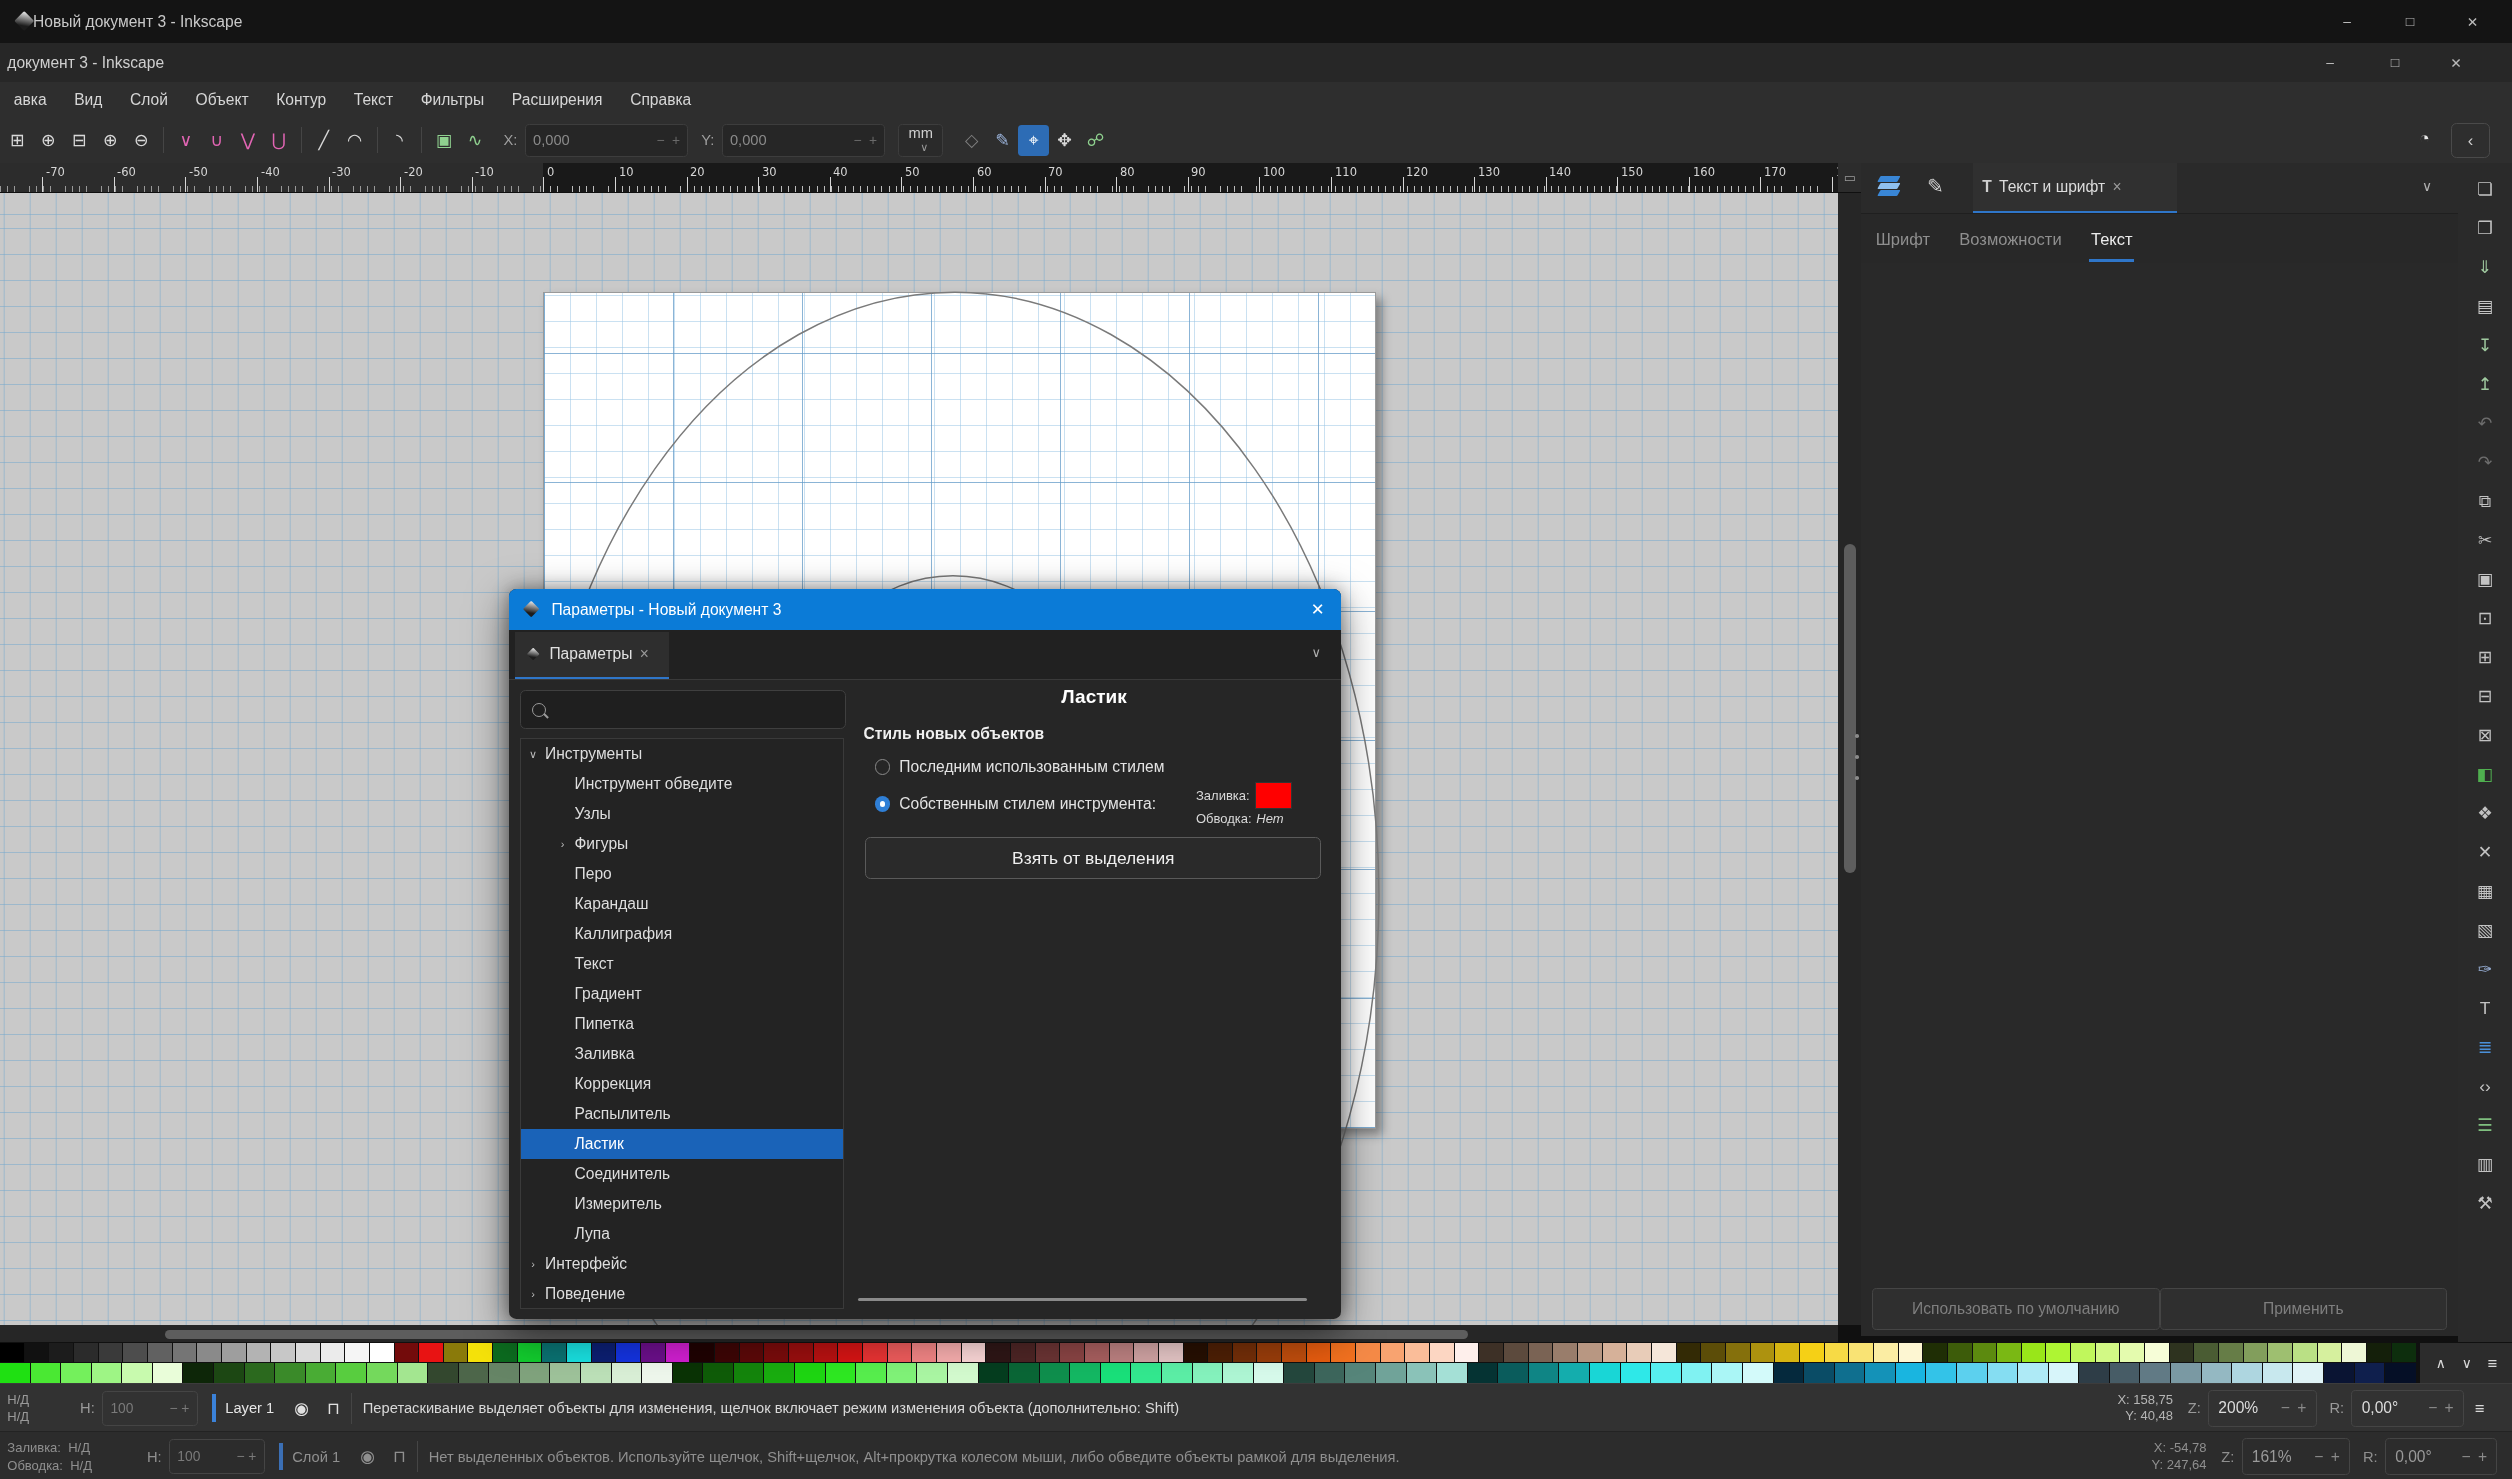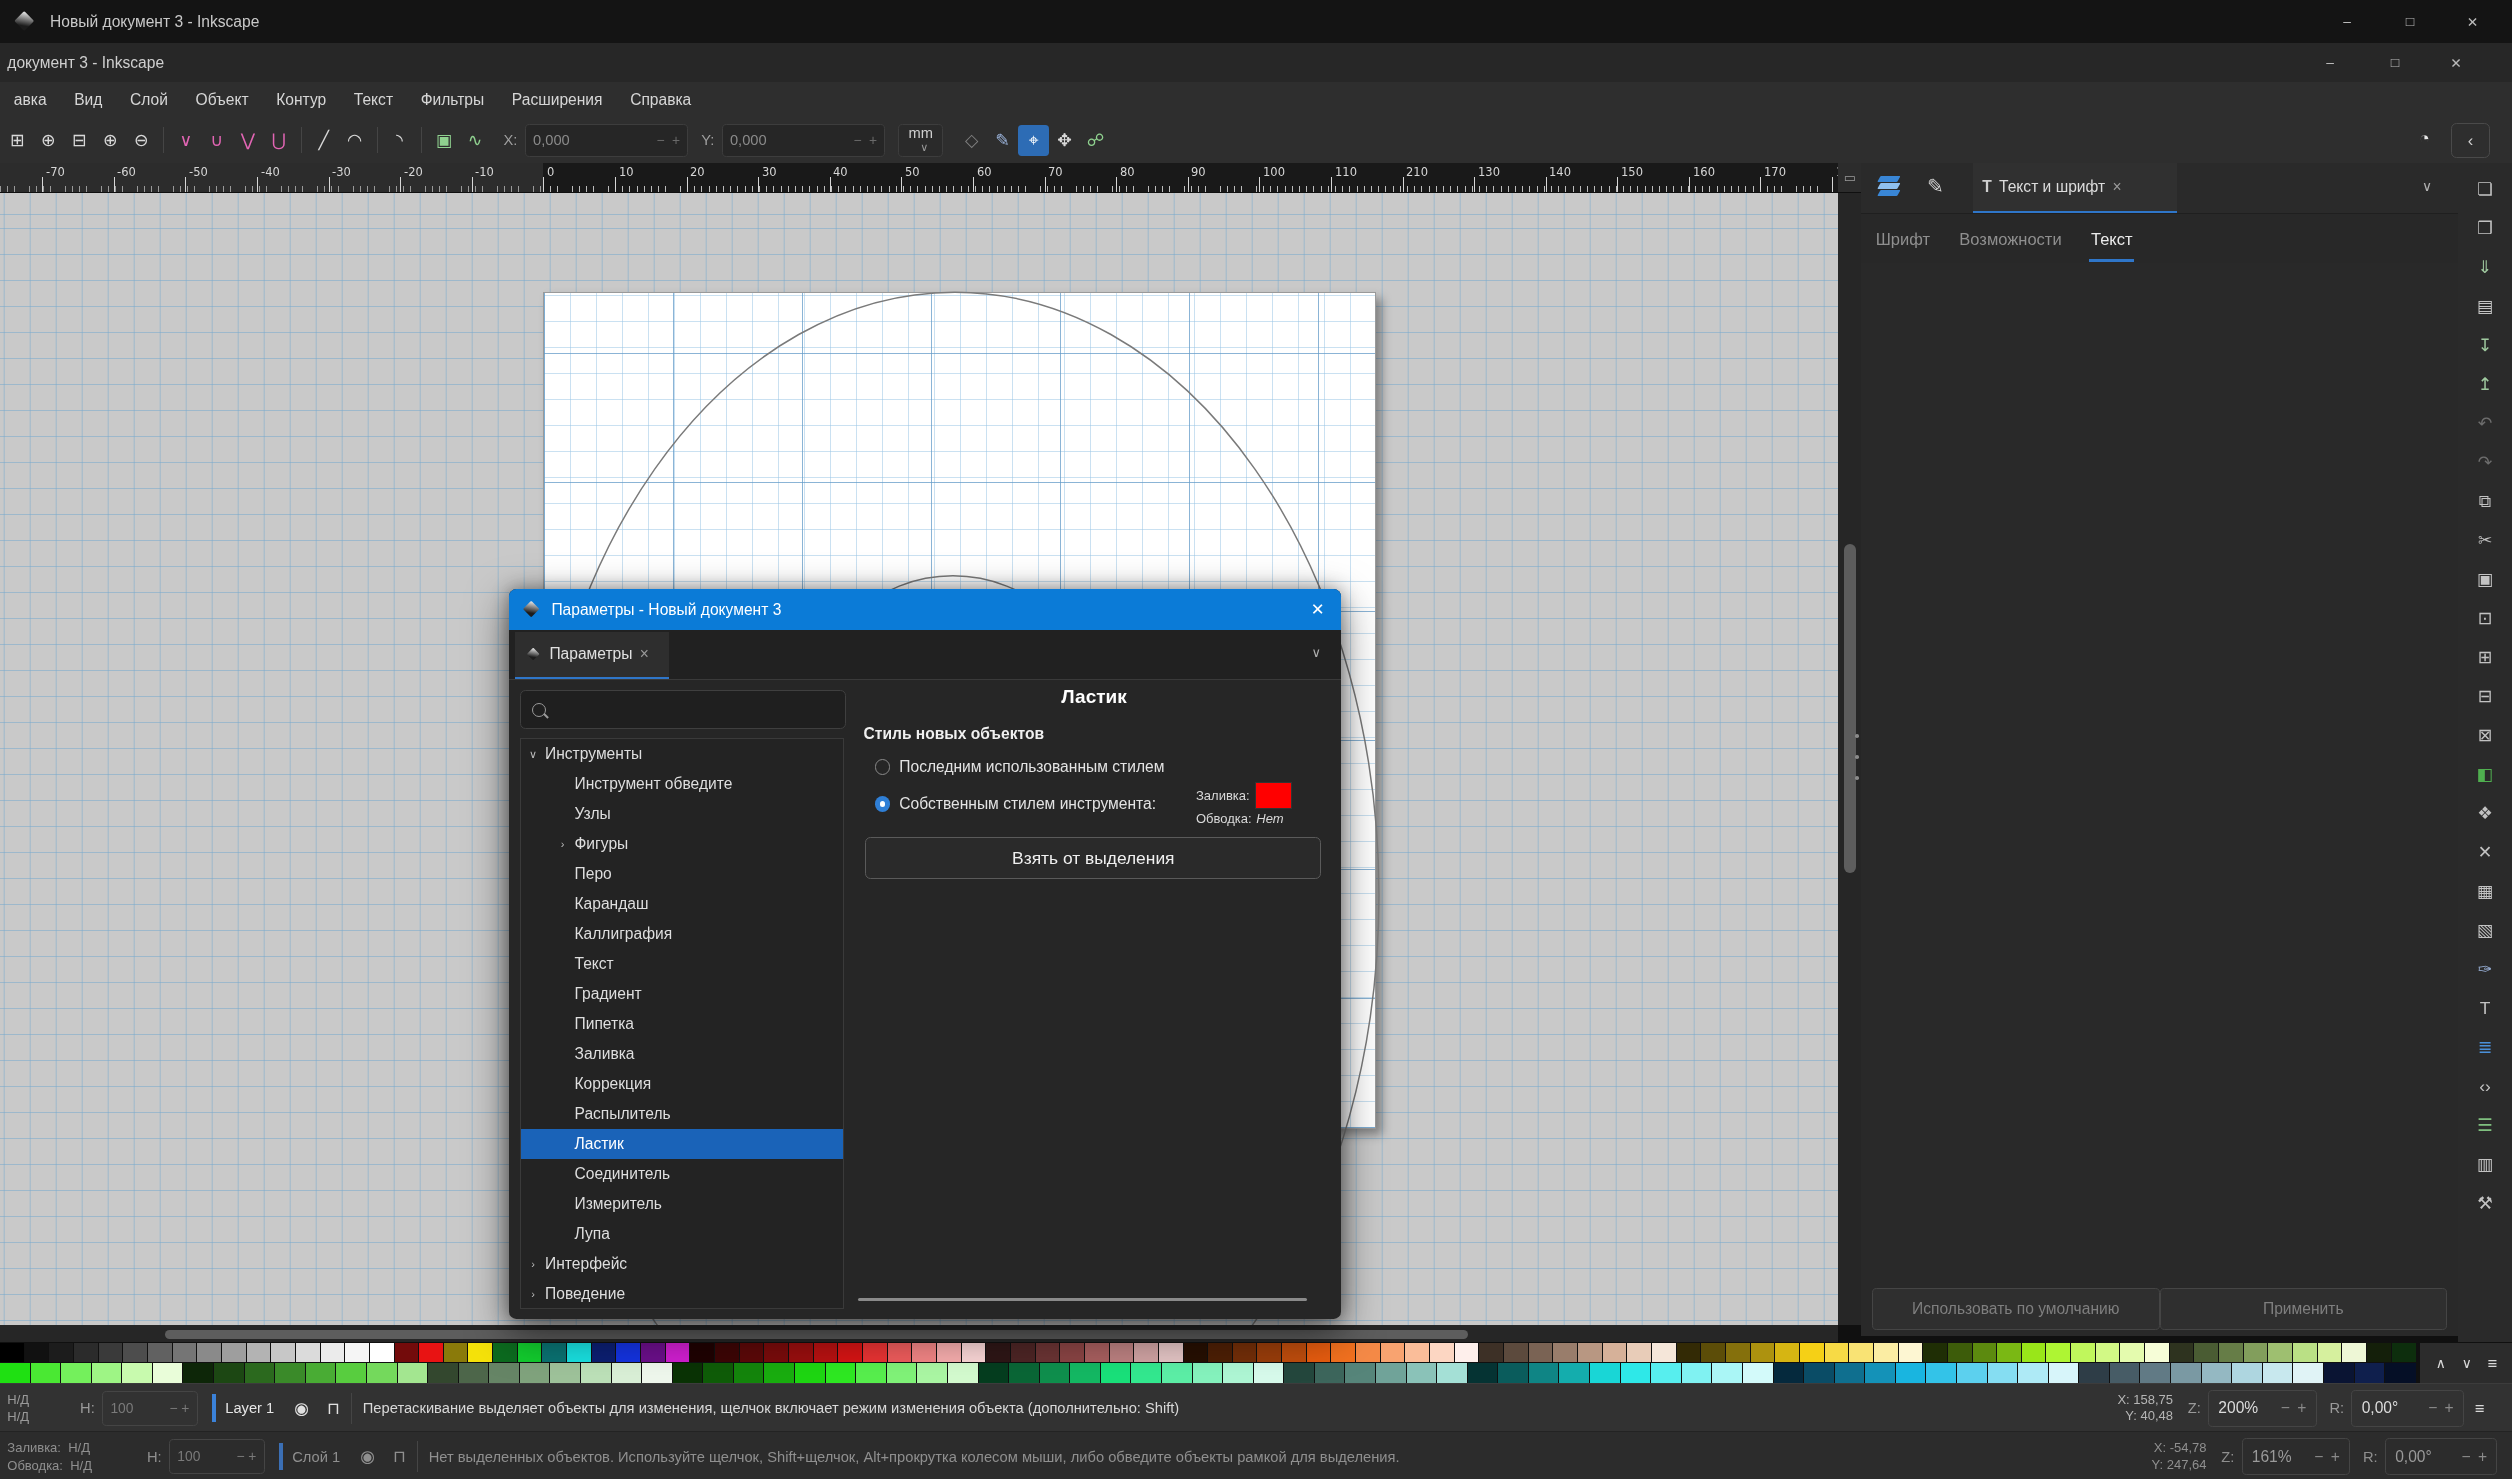--- a/index.html
+++ b/index.html
@@ -116,21 +116,21 @@
   .rlabeltx{color:#e3e3e3;font-size:15.6px;margin-left:9.2px;}
   .mini{font-size:13px;color:#d9d9d9;}
   .take-btn{position:absolute;left:7.3px;top:158px;width:454px;height:40px;border:0.9px solid #5a5a5a;border-radius:5.5px;background:#2a2a2a;color:#f0f0f0;font-size:17.4px;display:flex;align-items:center;justify-content:center;}
   .dlg-hr{position:absolute;left:0px;top:619px;width:449px;height:2.8px;background:#8a8a8a;border-radius:1.8px;}
 </style>
 </head>
 <body>
 
 <div class="abs titlebar-outer row">
   <div class="logo" style="margin-left:14.7px;"></div>
-  <div class="win-title" style="margin-left:17px;">Новый документ 3 - Inkscape</div>
+  <div class="win-title" style="margin-left:0;">Новый документ 3 - Inkscape</div>
   <div class="abs" style="right:144px;top:0;height:43px;display:flex;">
     <div class="winbtn">–</div>
   </div>
   <div class="abs" style="right:81px;top:0;height:43px;display:flex;">
     <div class="winbtn">□</div>
   </div>
   <div class="abs" style="right:18.4px;top:0;height:43px;display:flex;">
     <div class="winbtn">✕</div>
   </div>
 </div>
@@ -235,21 +235,21 @@
     <div class="rlabel" style="left: 1048px;">70</div>
     <div class="rtick" style="left: 1045px;"></div>
     <div class="rlabel" style="left: 1120px;">80</div>
     <div class="rtick" style="left: 1116px;"></div>
     <div class="rlabel" style="left: 1191px;">90</div>
     <div class="rtick" style="left: 1188px;"></div>
     <div class="rlabel" style="left: 1263px;">100</div>
     <div class="rtick" style="left: 1259px;"></div>
     <div class="rlabel" style="left: 1335px;">110</div>
     <div class="rtick" style="left: 1331px;"></div>
-    <div class="rlabel" style="left: 1406px;">210</div>
+    <div class="rlabel" style="left: 1406px;">120</div>
     <div class="rtick" style="left: 1403px;"></div>
     <div class="rlabel" style="left: 1478px;">130</div>
     <div class="rtick" style="left: 1474px;"></div>
     <div class="rlabel" style="left: 1549px;">140</div>
     <div class="rtick" style="left: 1546px;"></div>
     <div class="rlabel" style="left: 1621px; text-align: center;">150</div>
     <div class="rtick" style="left: 1617px;"></div>
     <div class="rlabel" style="left: 1693px;">160</div>
     <div class="rtick" style="left: 1689px;"></div>
     <div class="rlabel" style="left: 1764px;">170</div>

